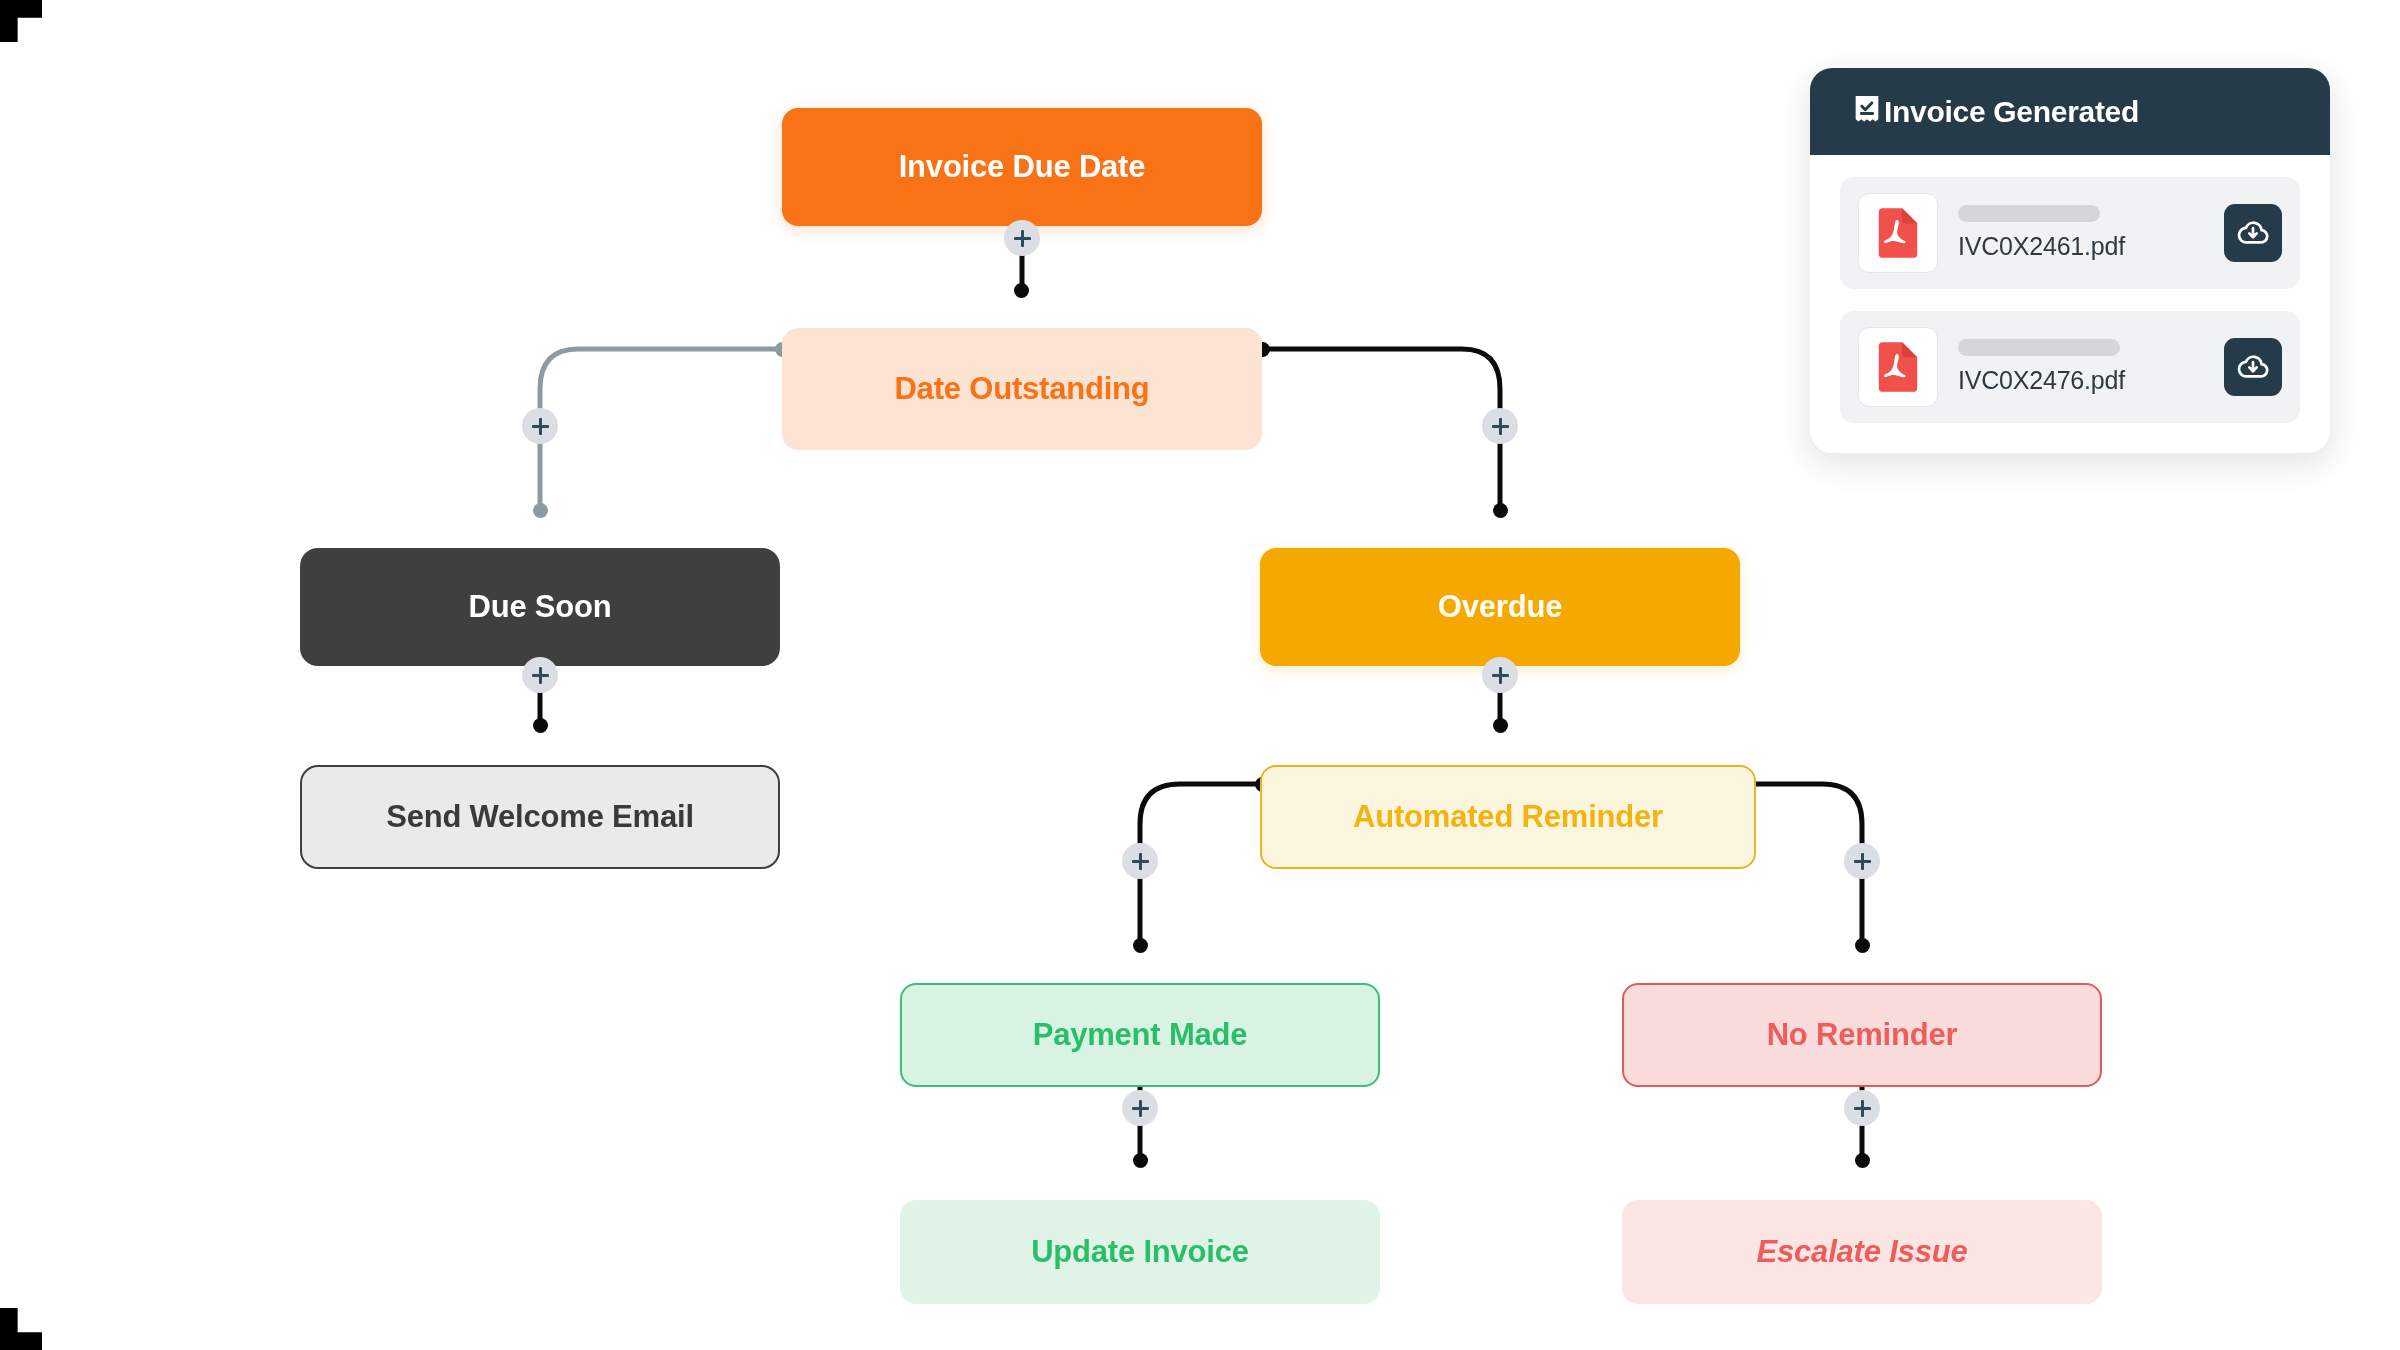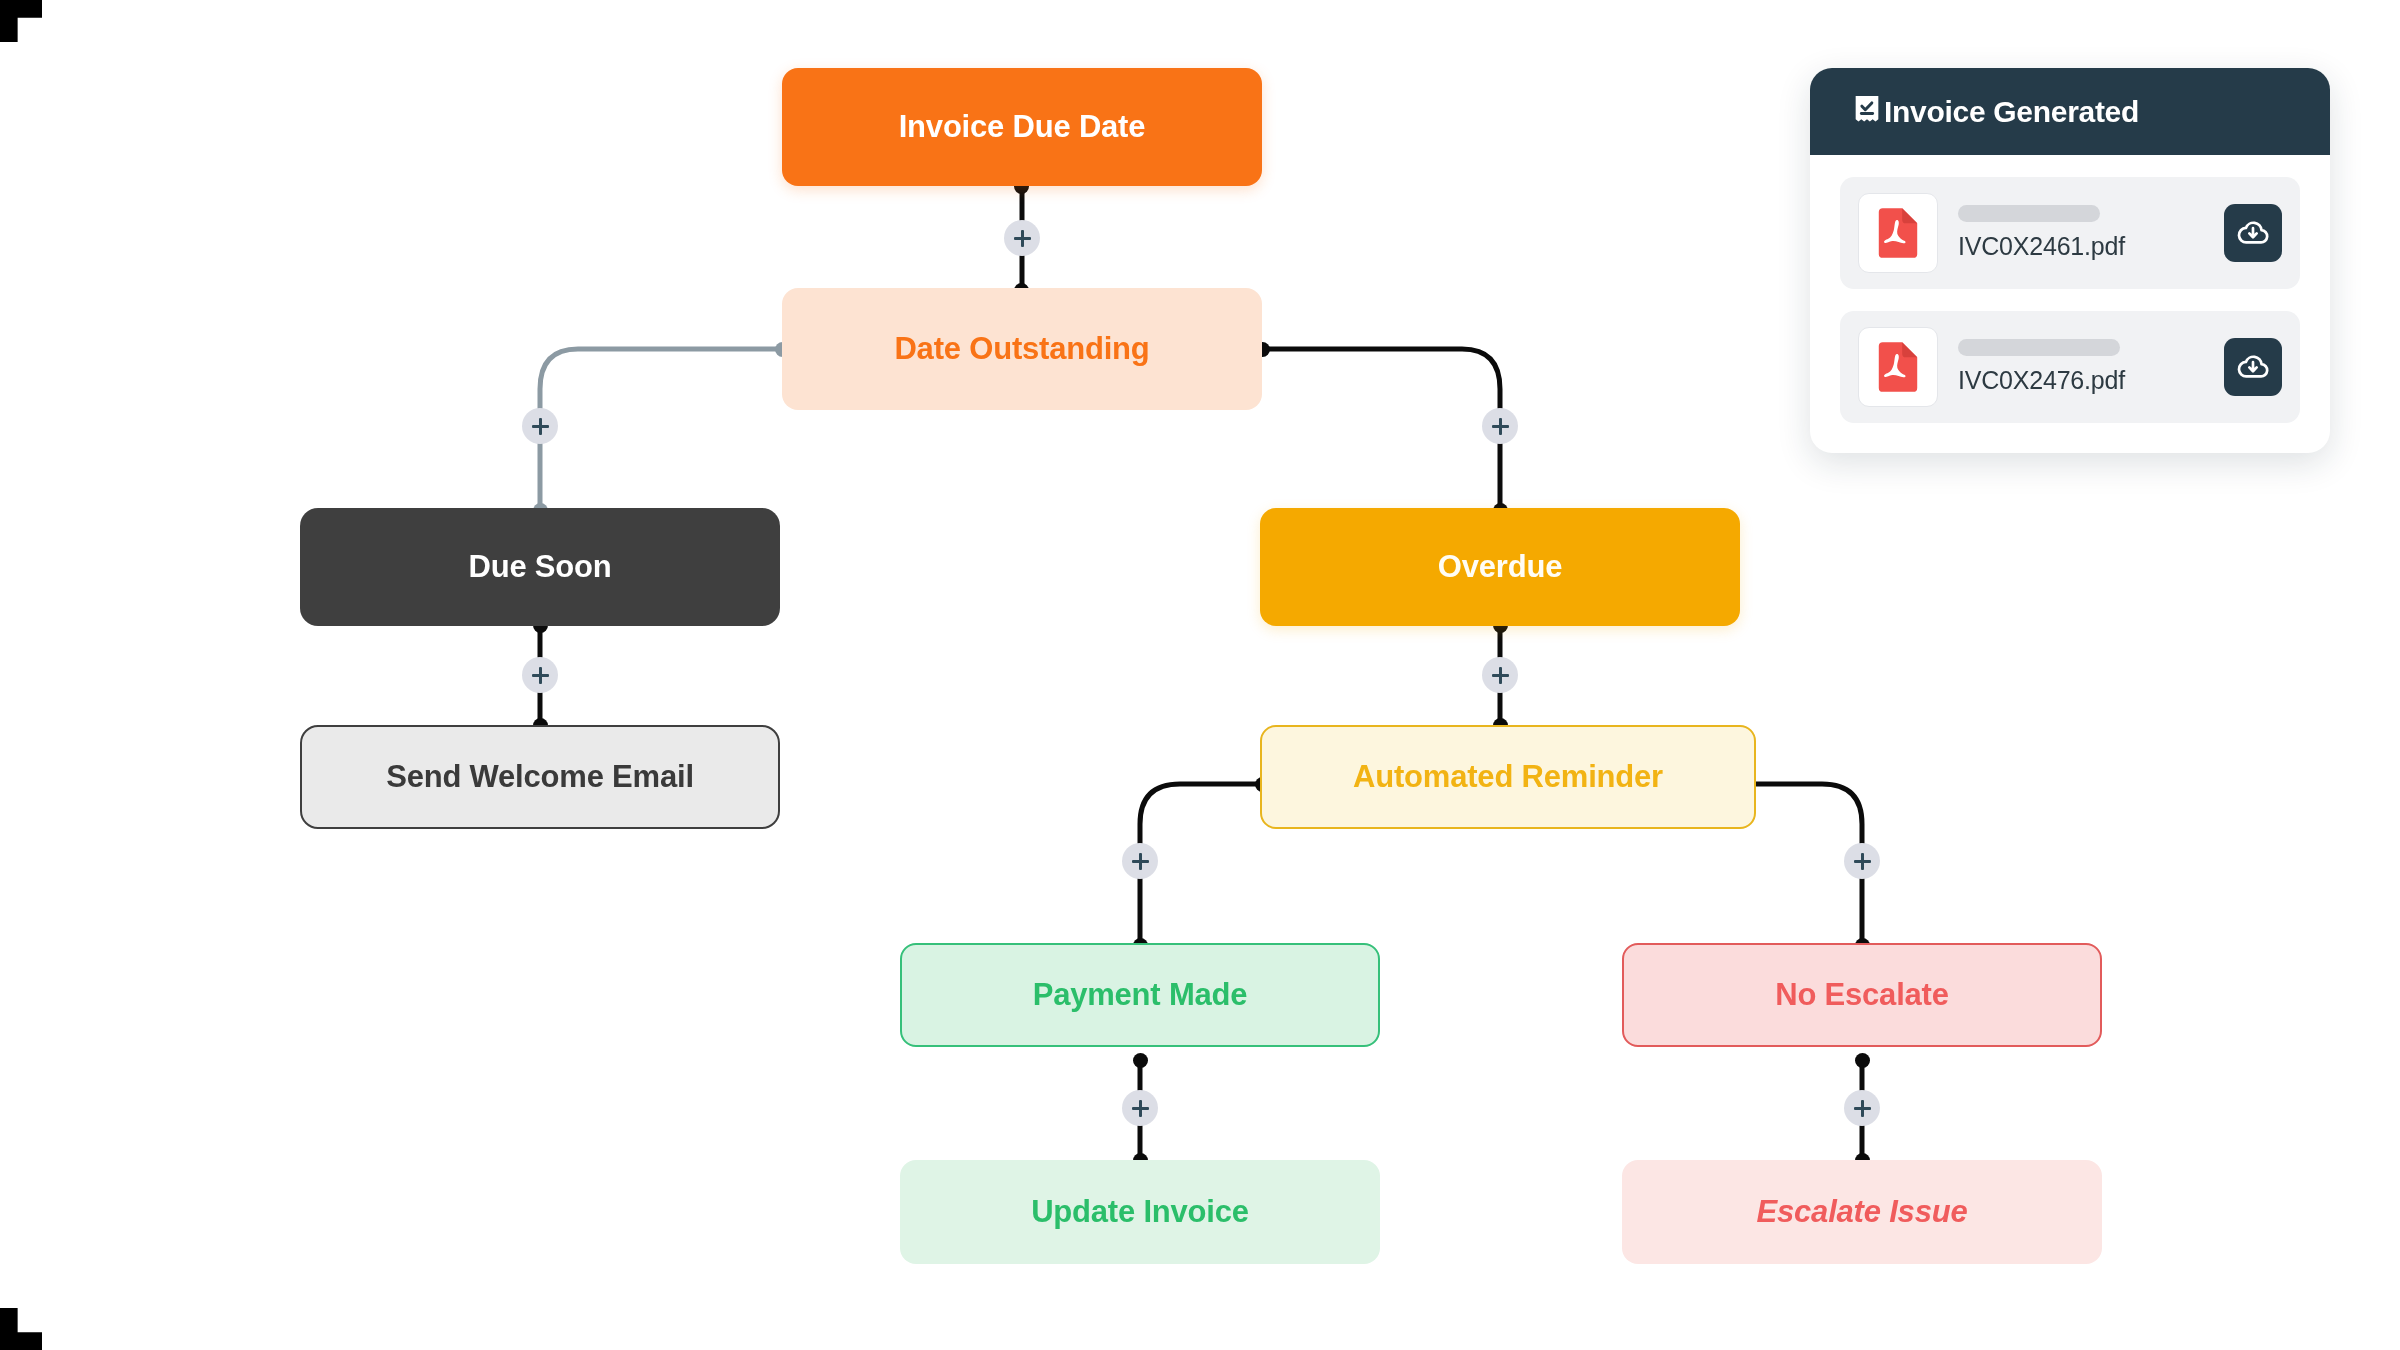--- a/index.html
+++ b/index.html
@@ -54,20 +54,21 @@
     box-sizing: border-box;
     display: flex;
     align-items: center;
     justify-content: center;
     border-radius: 16px;
     font-weight: bold;
     letter-spacing: -0.2px;
     text-align: center;
     padding: 0 10px;
     line-height: 1.1;
+    margin-top: 40px;
   }
 
   .node-invoice-due {
     background: #F97316;
     color: #FFFFFF;
     font-size: 31px;
     box-shadow: 0 4px 14px rgba(249,115,22,0.22);
   }
   .node-check-outstanding {
     background: #FDE3D2;
@@ -307,21 +308,21 @@
 
   <div class="node node-payment-made" style="left:900px; top:943px; width:480px; height:104px;">
     <span>Payment Made</span>
   </div>
 
   <div class="node node-update-invoice" style="left:900px; top:1160px; width:480px; height:104px;">
     <span>Update Invoice</span>
   </div>
 
   <div class="node node-no-payment" style="left:1622px; top:943px; width:480px; height:104px;">
-    <span>No Escalate</span>
+    <span>No Reminder</span>
   </div>
 
   <div class="node node-escalate-issue" style="left:1622px; top:1160px; width:480px; height:104px;font-style:italic;">
     <span>Escalate Issue</span>
   </div>
 
   <div class="plus-btn" style="left:1004px; top:220px;"></div>
   <div class="plus-btn" style="left:522px;  top:408px;"></div>
   <div class="plus-btn" style="left:522px;  top:657px;"></div>
   <div class="plus-btn" style="left:1482px; top:408px;"></div>

